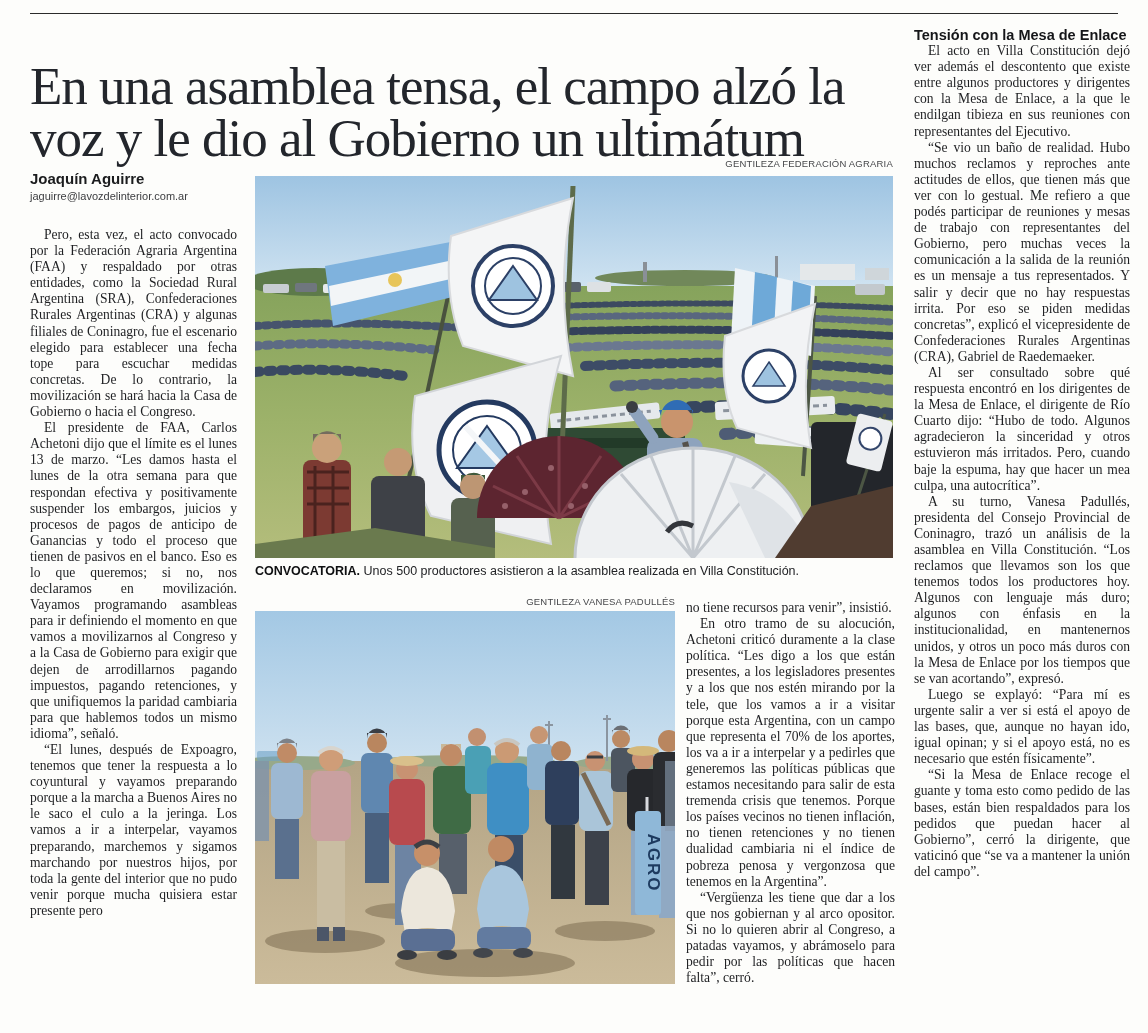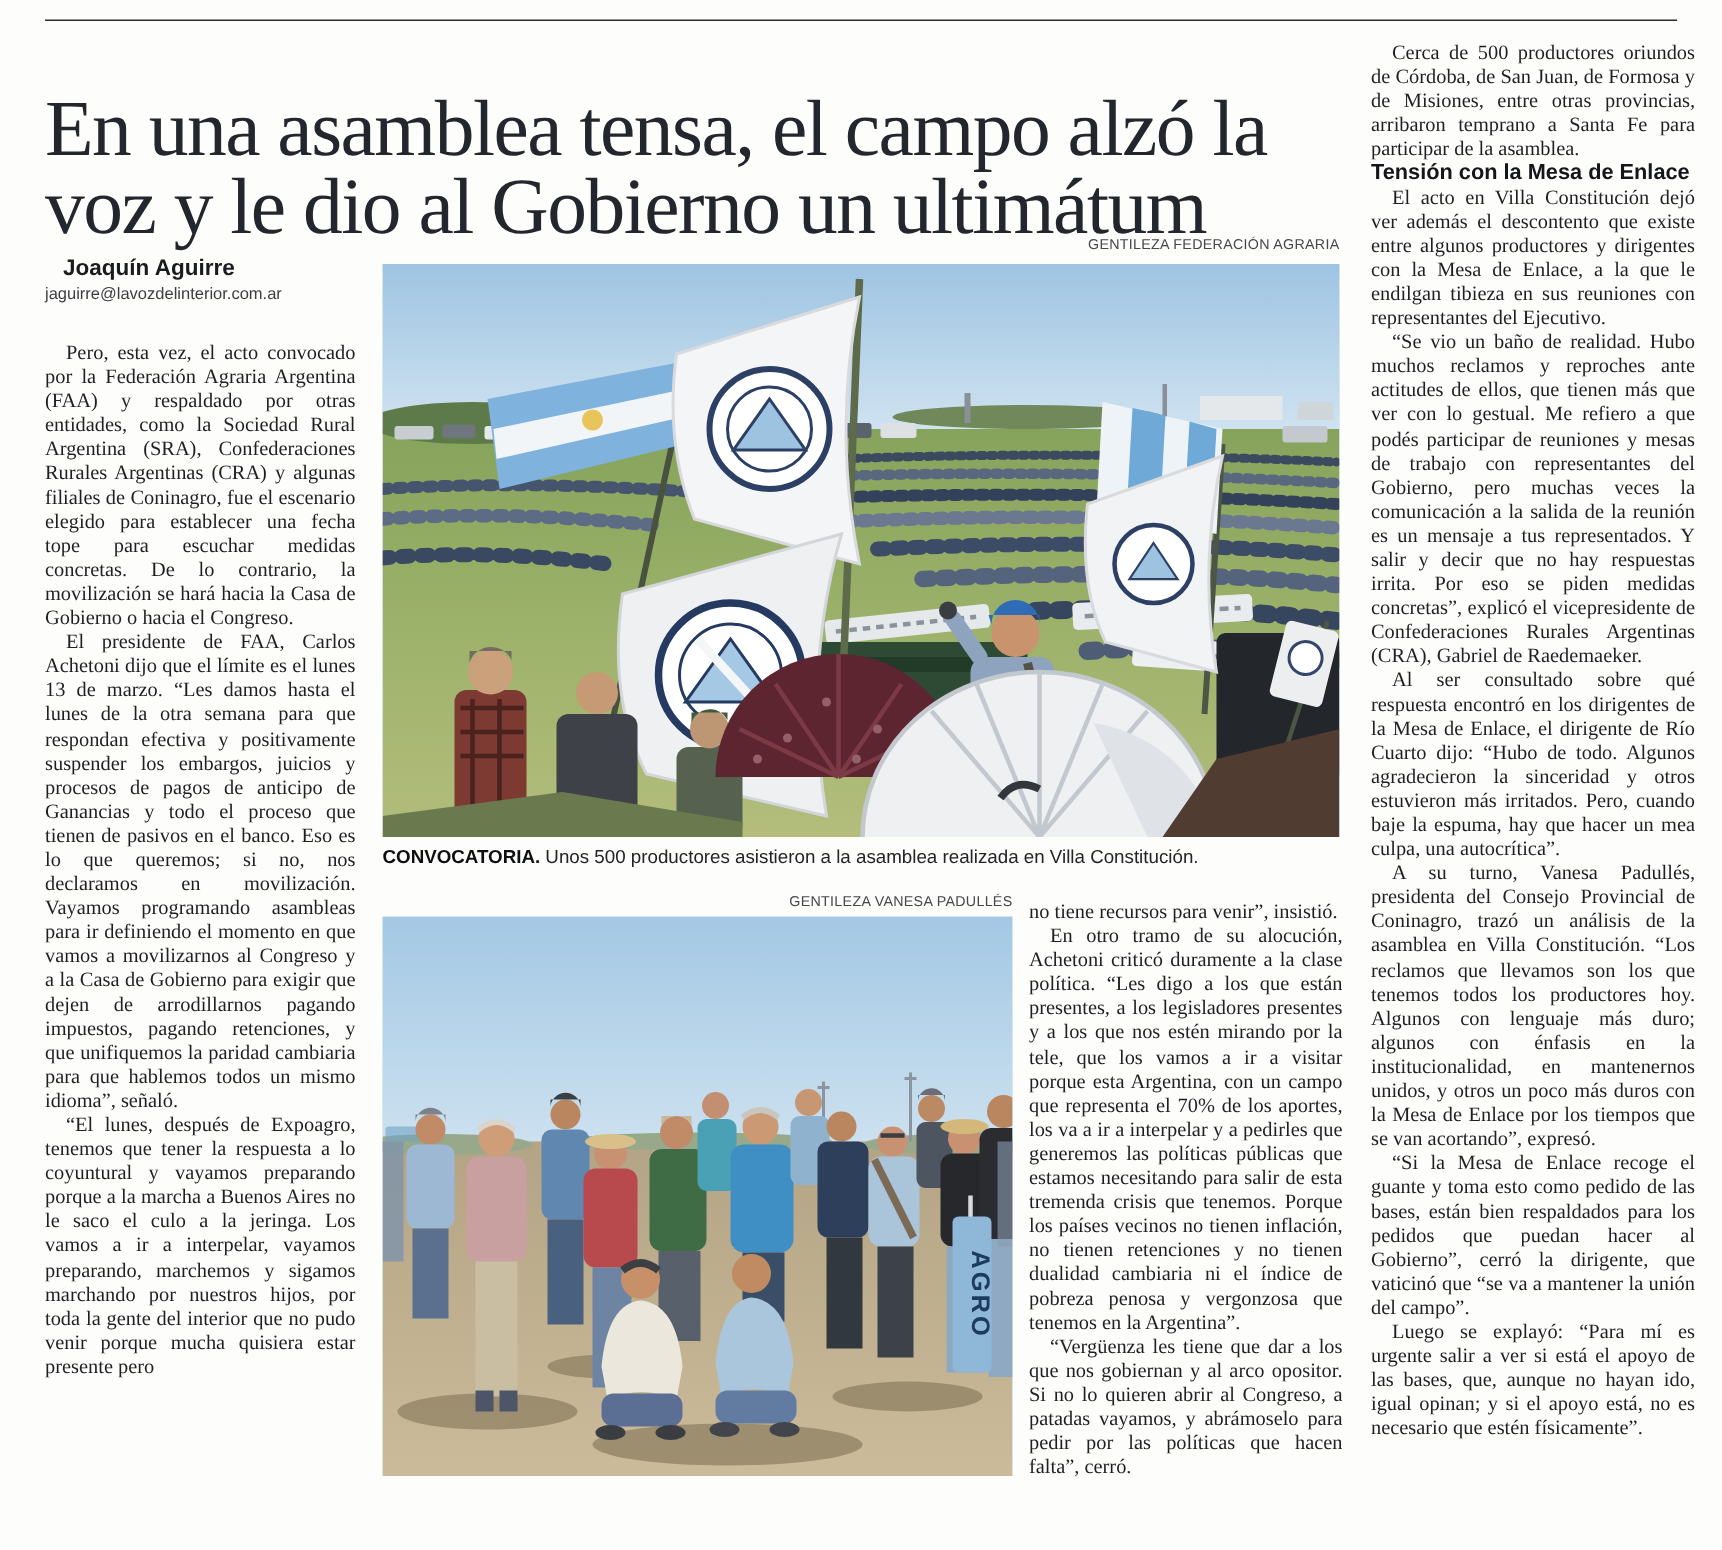--- a/index.html
+++ b/index.html
@@ -3,21 +3,21 @@
 <meta charset="utf-8">
 <style>
   html,body{margin:0;padding:0;background:#e8e8e6;}
   .page{position:relative;width:1148px;height:1033px;background:#fdfdfb;overflow:hidden;
         font-family:"Liberation Serif",serif;color:#1e1f22;margin:0 auto;}
   .top-rule{position:absolute;left:30px;top:13px;width:1088px;height:1px;background:#2b2b2b;}
   .headline{position:absolute;left:30px;top:24px;width:890px;
             font-family:"Liberation Serif",serif;font-weight:400;
             font-size:53px;line-height:52px;letter-spacing:-1px;color:#23262c;}
   .byline-name{position:absolute;left:30px;top:170px;font-family:"Liberation Sans",sans-serif;
-               font-weight:bold;font-size:15px;color:#1b1c1e;margin-left:12px;}
+               font-weight:bold;font-size:15px;color:#1b1c1e;}
   .byline-mail{position:absolute;left:30px;top:190px;font-family:"Liberation Sans",sans-serif;
                font-size:11px;color:#3c3d40;}
   .col{position:absolute;font-size:13.6px;line-height:16.1px;text-align:justify;overflow:hidden;}
   .col p{margin:0;text-indent:14px;}
   .col p.noindent{text-indent:0;}
   .col-left{left:30px;top:227px;width:207px;height:803px;}
   .col-mid{left:686px;top:600px;width:209px;height:433px;}
   .col-right{left:914px;top:27px;width:216px;height:1003px;}
   .subhead{font-family:"Liberation Sans",sans-serif;font-weight:bold;font-size:14.5px;
            margin:12px 0 5px 0;text-indent:0 !important;text-align:left;color:#151619;}
@@ -358,23 +358,22 @@
     <span class="lead">PRESENTES.</span><span> Dirigentes y productores de Córdoba estuvieron en la asamblea.</span>
   </div>
 
   <div class="col col-mid">
     <p class="noindent">no tiene recursos para venir”, insistió.</p>
     <p>En otro tramo de su alocución, Achetoni criticó duramente a la clase política. “Les digo a los que están presentes, a los legisladores presentes y a los que nos estén mirando por la tele, que los vamos a ir a visitar porque esta Argentina, con un campo que representa el 70% de los aportes, los va a ir a interpelar y a pedirles que generemos las políticas públicas que estamos necesitando para salir de esta tremenda crisis que tenemos. Porque los países vecinos no tienen inflación, no tienen retenciones y no tienen dualidad cambiaria ni el índice de pobreza penosa y vergonzosa que tenemos en la Argentina”.</p>
     <p>“Vergüenza les tiene que dar a los que nos gobiernan y al arco opositor. Si no lo quieren abrir al Congreso, a patadas vayamos, y abrámoselo para pedir por las políticas que hacen falta”, cerró.</p>
   </div>
 
   <div class="col col-right">
-    <p>Cerca de 500 productores oriundos de Córdoba, de San Juan, de Formosa y de Misiones, entre otras provincias, arribaron temprano a Santa Fe para participar de la asamblea.</p>
     <p class="subhead">Tensión con la Mesa de Enlace</p>
     <p>El acto en Villa Constitución dejó ver además el descontento que existe entre algunos productores y dirigentes con la Mesa de Enlace, a la que le endilgan tibieza en sus reuniones con representantes del Ejecutivo.</p>
     <p>“Se vio un baño de realidad. Hubo muchos reclamos y reproches ante actitudes de ellos, que tienen más que ver con lo gestual. Me refiero a que podés participar de reuniones y mesas de trabajo con representantes del Gobierno, pero muchas veces la comunicación a la salida de la reunión es un mensaje a tus representados. Y salir y decir que no hay respuestas irrita. Por eso se piden medidas concretas”, explicó el vicepresidente de Confederaciones Rurales Argentinas (CRA), Gabriel de Raedemaeker.</p>
     <p>Al ser consultado sobre qué respuesta encontró en los dirigentes de la Mesa de Enlace, el dirigente de Río Cuarto dijo: “Hubo de todo. Algunos agradecieron la sinceridad y otros estuvieron más irritados. Pero, cuando baje la espuma, hay que hacer un mea culpa, una autocrítica”.</p>
     <p>A su turno, Vanesa Padullés, presidenta del Consejo Provincial de Coninagro, trazó un análisis de la asamblea en Villa Constitución. “Los reclamos que llevamos son los que tenemos todos los productores hoy. Algunos con lenguaje más duro; algunos con énfasis en la institucionalidad, en mantenernos unidos, y otros un poco más duros con la Mesa de Enlace por los tiempos que se van acortando”, expresó.</p>
+    <p>Luego se explayó: “Para mí es urgente salir a ver si está el apoyo de las bases, que, aunque no hayan ido, igual opinan; y si el apoyo está, no es necesario que estén físicamente”.</p>
     <p>“Si la Mesa de Enlace recoge el guante y toma esto como pedido de las bases, están bien respaldados para los pedidos que puedan hacer al Gobierno”, cerró la dirigente, que vaticinó que “se va a mantener la unión del campo”.</p>
-    <p>Luego se explayó: “Para mí es urgente salir a ver si está el apoyo de las bases, que, aunque no hayan ido, igual opinan; y si el apoyo está, no es necesario que estén físicamente”.</p>
   </div>
 
 </div>
 
 </body></html>

